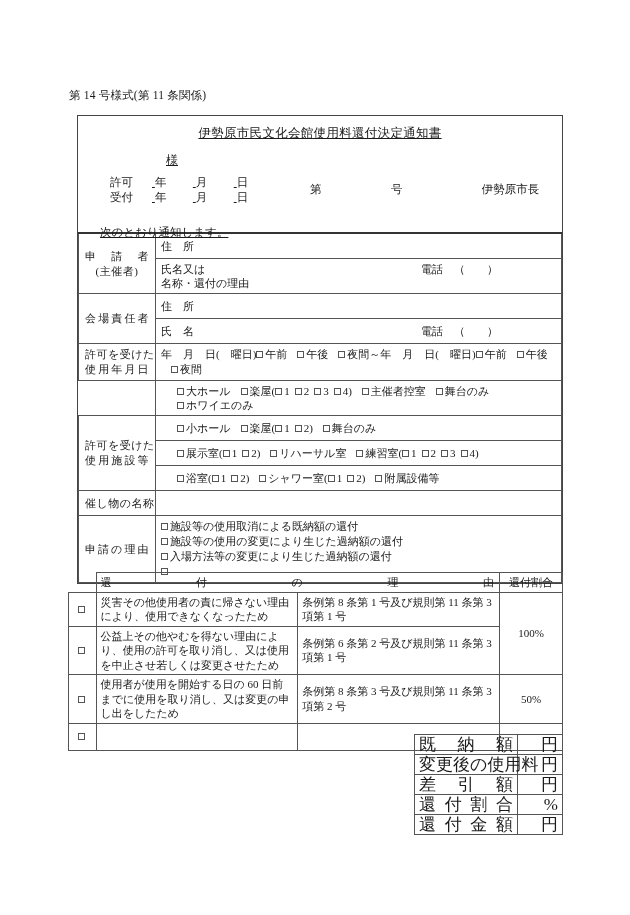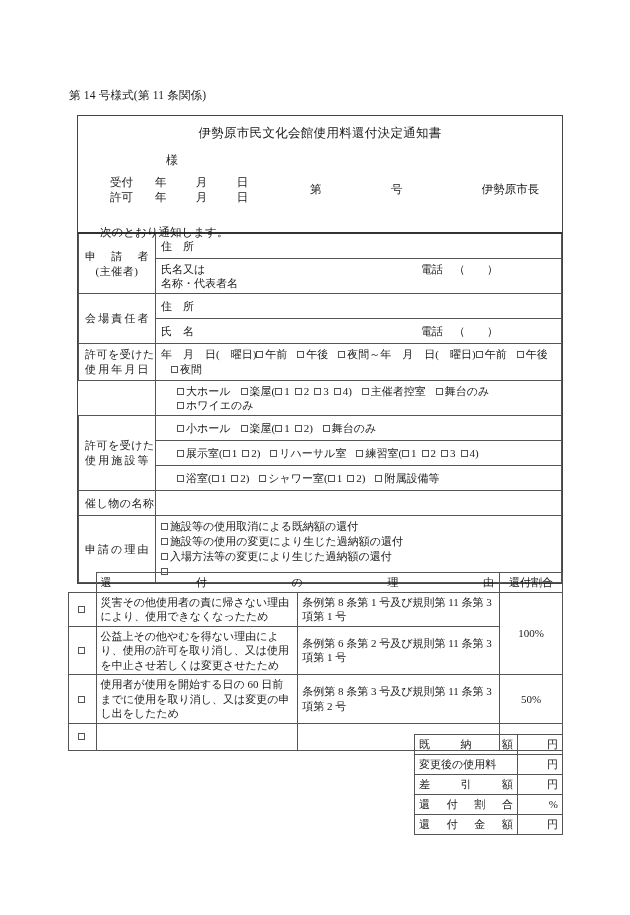--- a/index.html
+++ b/index.html
@@ -37,20 +37,21 @@
     top: 107px;
     width: 486px;
     border: 1px solid #444;
     box-sizing: border-box;
   }
   
   .letterhead {
     position: relative;
     height: 107px;
     box-sizing: border-box;
+    text-decoration: underline;
   }
   .doc-title {
     text-align: center;
     font-size: 12.5px;
     margin-top: 9px;
     letter-spacing: 0.3px;
   }
   .sama {
     margin-top: 10px;
     padding-left: 88px;
@@ -157,21 +158,21 @@
   
   .amount-wrap {
     position: absolute;
     left: 414px;
     top: 726px;
     width: 149px;
   }
   .tbl-amount { border-collapse: collapse; width: 100%; table-layout: fixed; }
   .tbl-amount td {
     border: 1px solid #555;
-    font-size: 11px;
+    font-size: 17px;
     height: 14px;
     padding: 2px 4px;
   }
   .amt-label {
     width: 94px;
     text-align: justify;
     text-align-last: justify;
     white-space: nowrap;
   }
   .amt-label.nojust { text-align: left; text-align-last: left; }
@@ -186,27 +187,27 @@
 
   <div class="frame">
 
     <div class="letterhead">
       <div class="doc-title">伊勢原市民文化会館使用料還付決定通知書</div>
       <div class="sama">
         <span>様</span>
       </div>
       <div class="reg-grid">
         <div>
-          <span class="lbl">受付</span>
+          <span class="lbl">許可</span>
           <span class="yr">年</span>
           <span class="mo">月</span>
           <span class="dy">日</span>
         </div>
         <div>
-          <span class="lbl">許可</span>
+          <span class="lbl">受付</span>
           <span class="yr">年</span>
           <span class="mo">月</span>
           <span class="dy">日</span>
         </div>
       </div>
       <div class="right-block">
         <span class="no-mark">第</span>
         <span class="no-kanji">号</span>
         <span>伊勢原市長</span>
       </div>
@@ -221,21 +222,21 @@
           <span>(主催者)</span>
         </td>
         <td class="cell-tall">
           <span>住　所</span>
         </td>
       </tr>
       <tr>
         <td class="two-line">
           <span class="tel">電話　（　　）</span>
           <span>氏名又は</span><br>
-          <span>名称・代表者名</span>
+          <span>名称・還付の理由</span>
         </td>
       </tr>
       <tr>
         <td class="lab" rowspan="2">
           <span class="j">会場責任者</span>
         </td>
         <td class="cell-tall">
           <span>住　所</span>
         </td>
       </tr>

